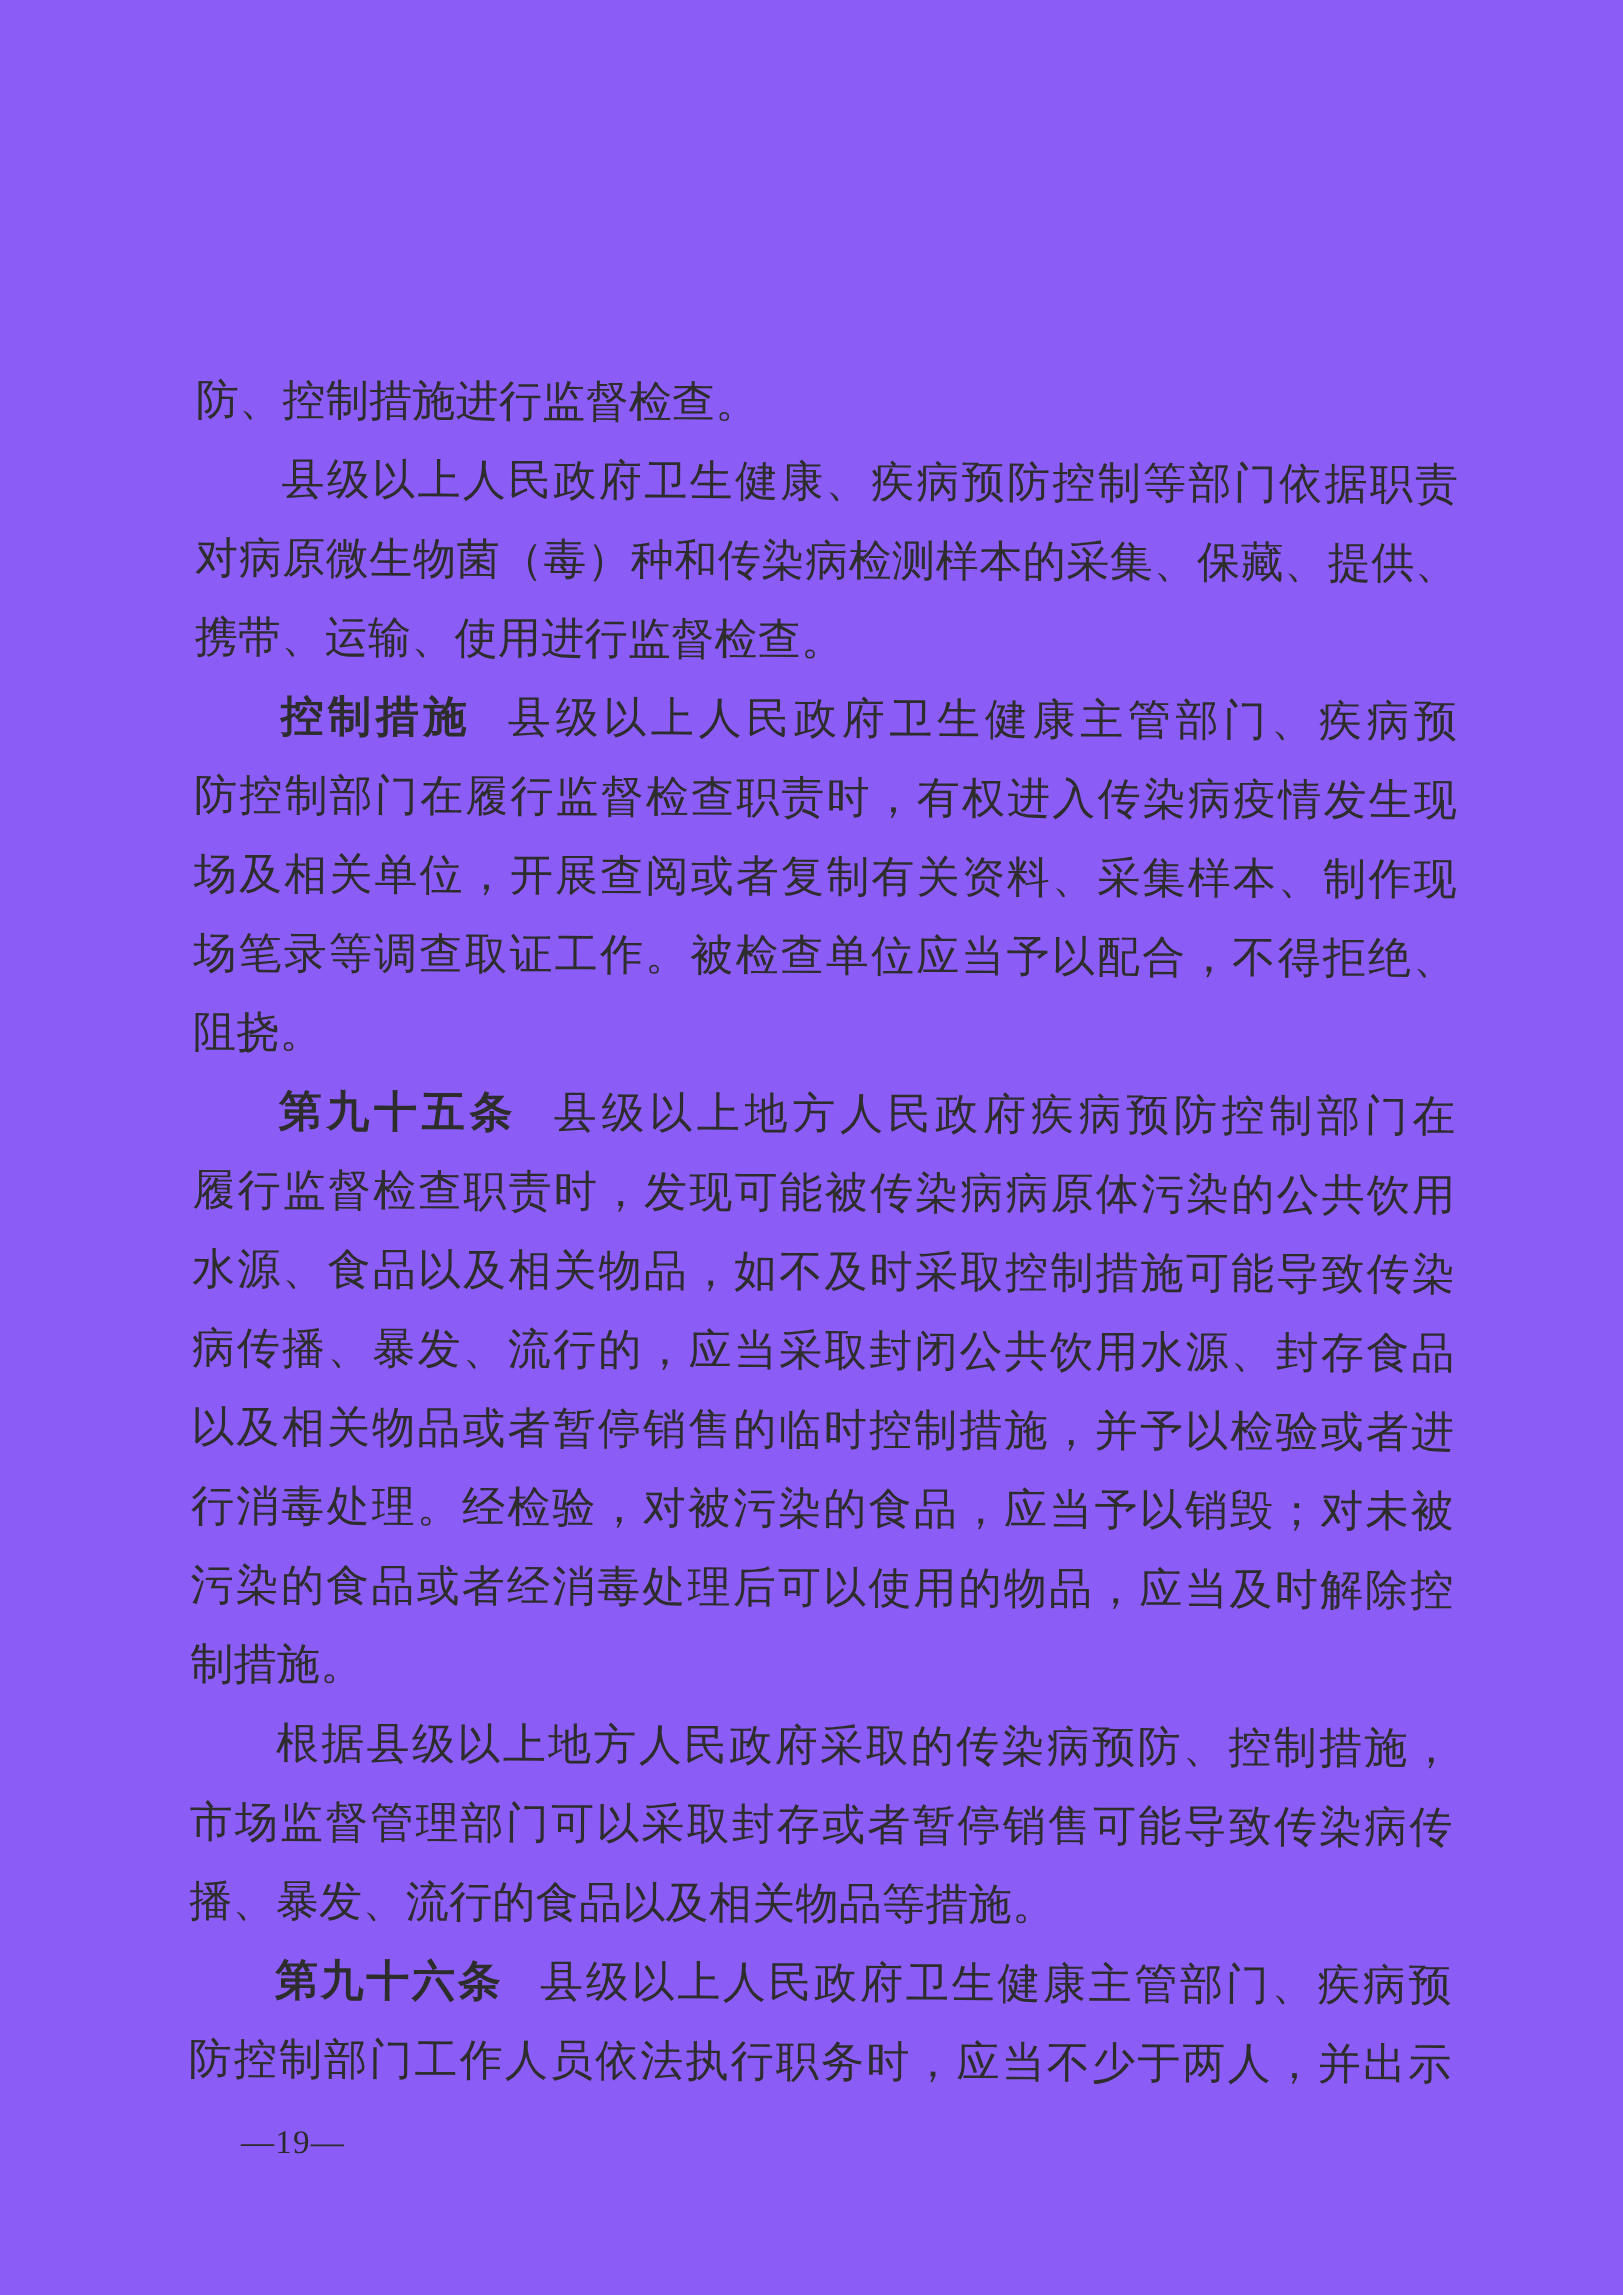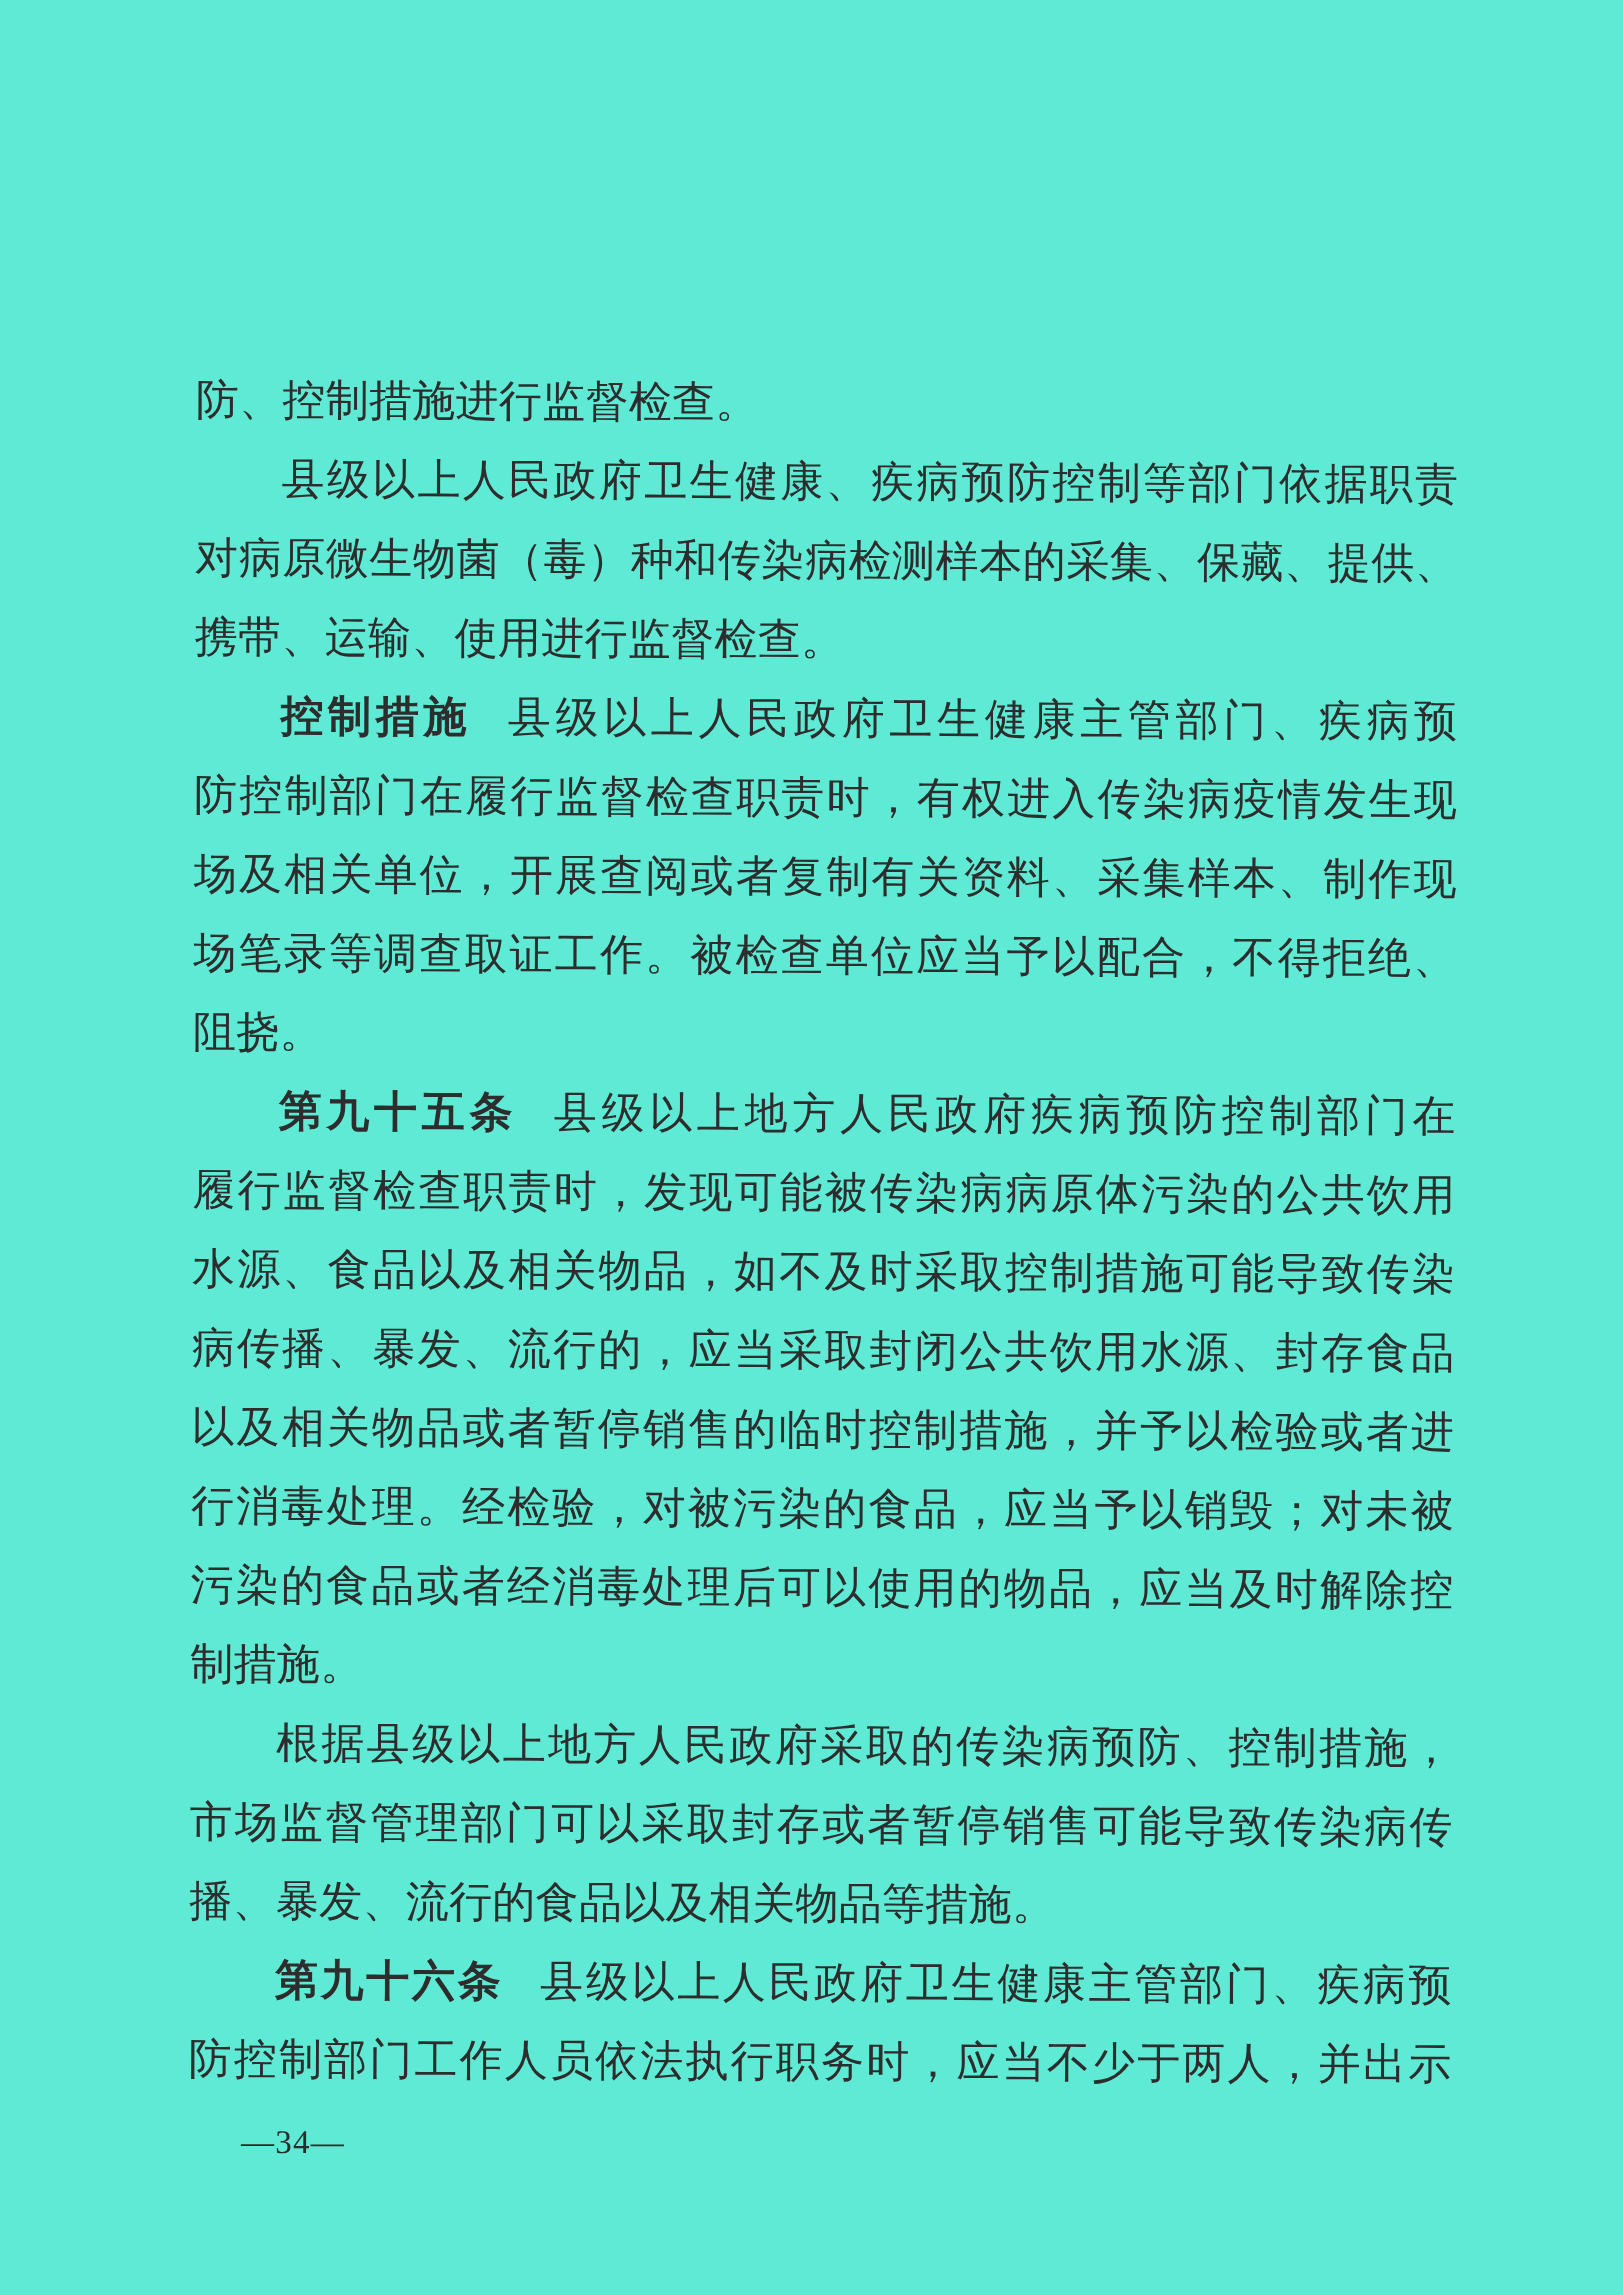--- a/index.html
+++ b/index.html
@@ -10,21 +10,21 @@
     width: 1623px;
     height: 2295px;
     position: relative;
     overflow: hidden;
     background: #fdfdfc;
     font-family: "Liberation Serif", "DejaVu Serif", serif;
   }
   .sheet {
     position: absolute;
     inset: 0;
-    background: #5eead4;
+    background: #8b5cf6;
   }
   .text-block {
     position: absolute;
     left: 196px;
     top: 363px;
     width: 1263px;
     color: #2d2d2d;
     transform: rotate(0.25deg);
     transform-origin: 50% 0%;
   }
@@ -80,15 +80,15 @@
       <div class="line"><span>以及相关物品或者暂停销售的临时控制措施，并予以检验或者进</span></div>
       <div class="line"><span>行消毒处理。经检验，对被污染的食品，应当予以销毁；对未被</span></div>
       <div class="line"><span>污染的食品或者经消毒处理后可以使用的物品，应当及时解除控</span></div>
       <div class="line end"><span>制措施。</span></div>
       <div class="line indent"><span>根据县级以上地方人民政府采取的传染病预防、控制措施，</span></div>
       <div class="line"><span>市场监督管理部门可以采取封存或者暂停销售可能导致传染病传</span></div>
       <div class="line end"><span>播、暴发、流行的食品以及相关物品等措施。</span></div>
       <div class="line indent"><span class="art">第九十六条</span><span>县级以上人民政府卫生健康主管部门、疾病预</span></div>
       <div class="line"><span>防控制部门工作人员依法执行职务时，应当不少于两人，并出示</span></div>
     </div>
-  <div class="page-number">—34—</div>
+  <div class="page-number">—19—</div>
 </div>
 
 
 </body></html>

